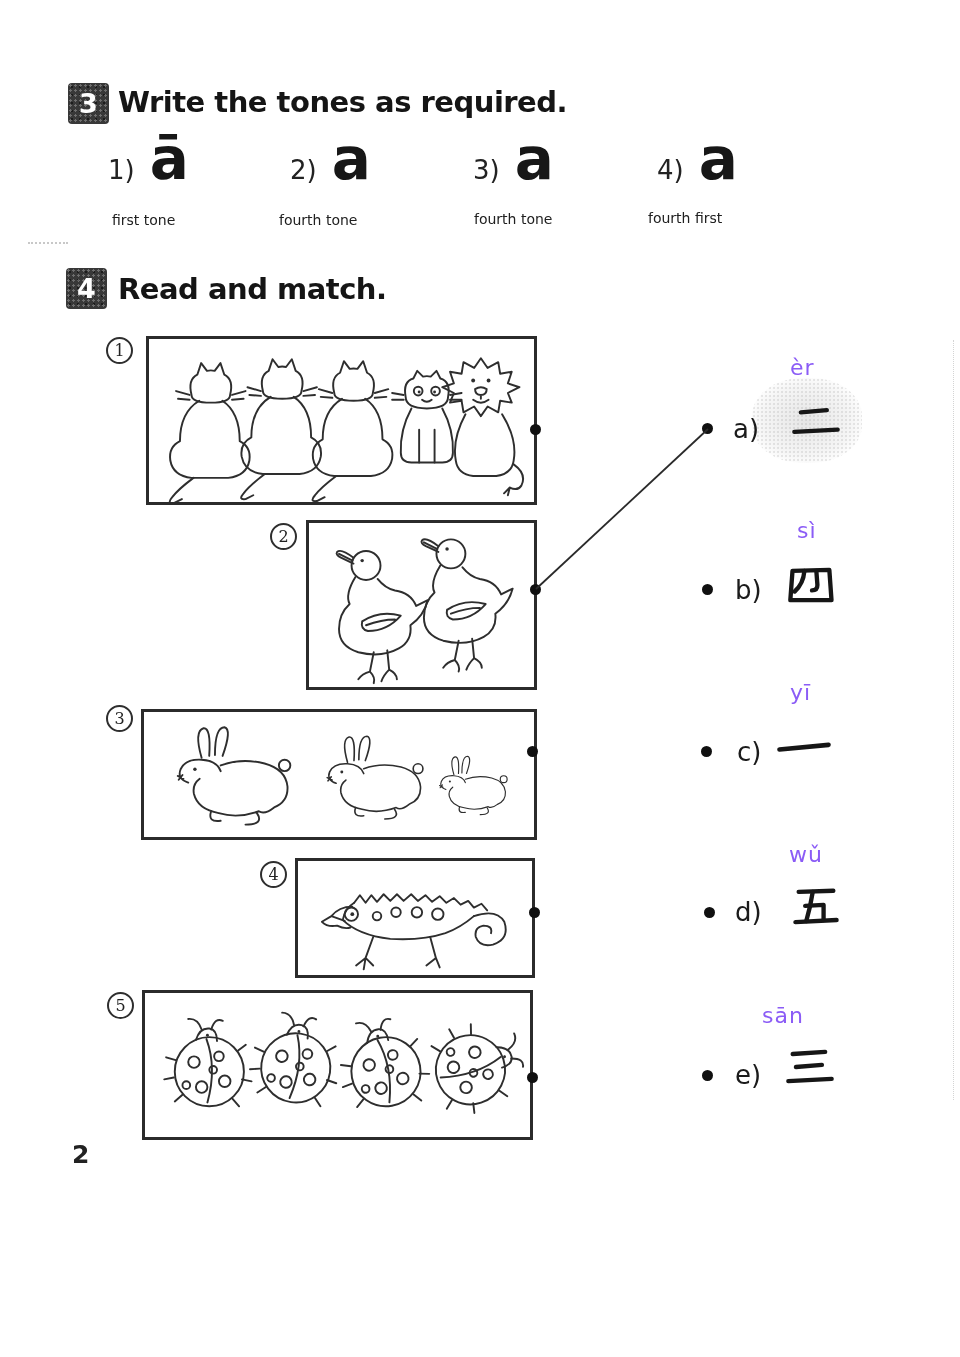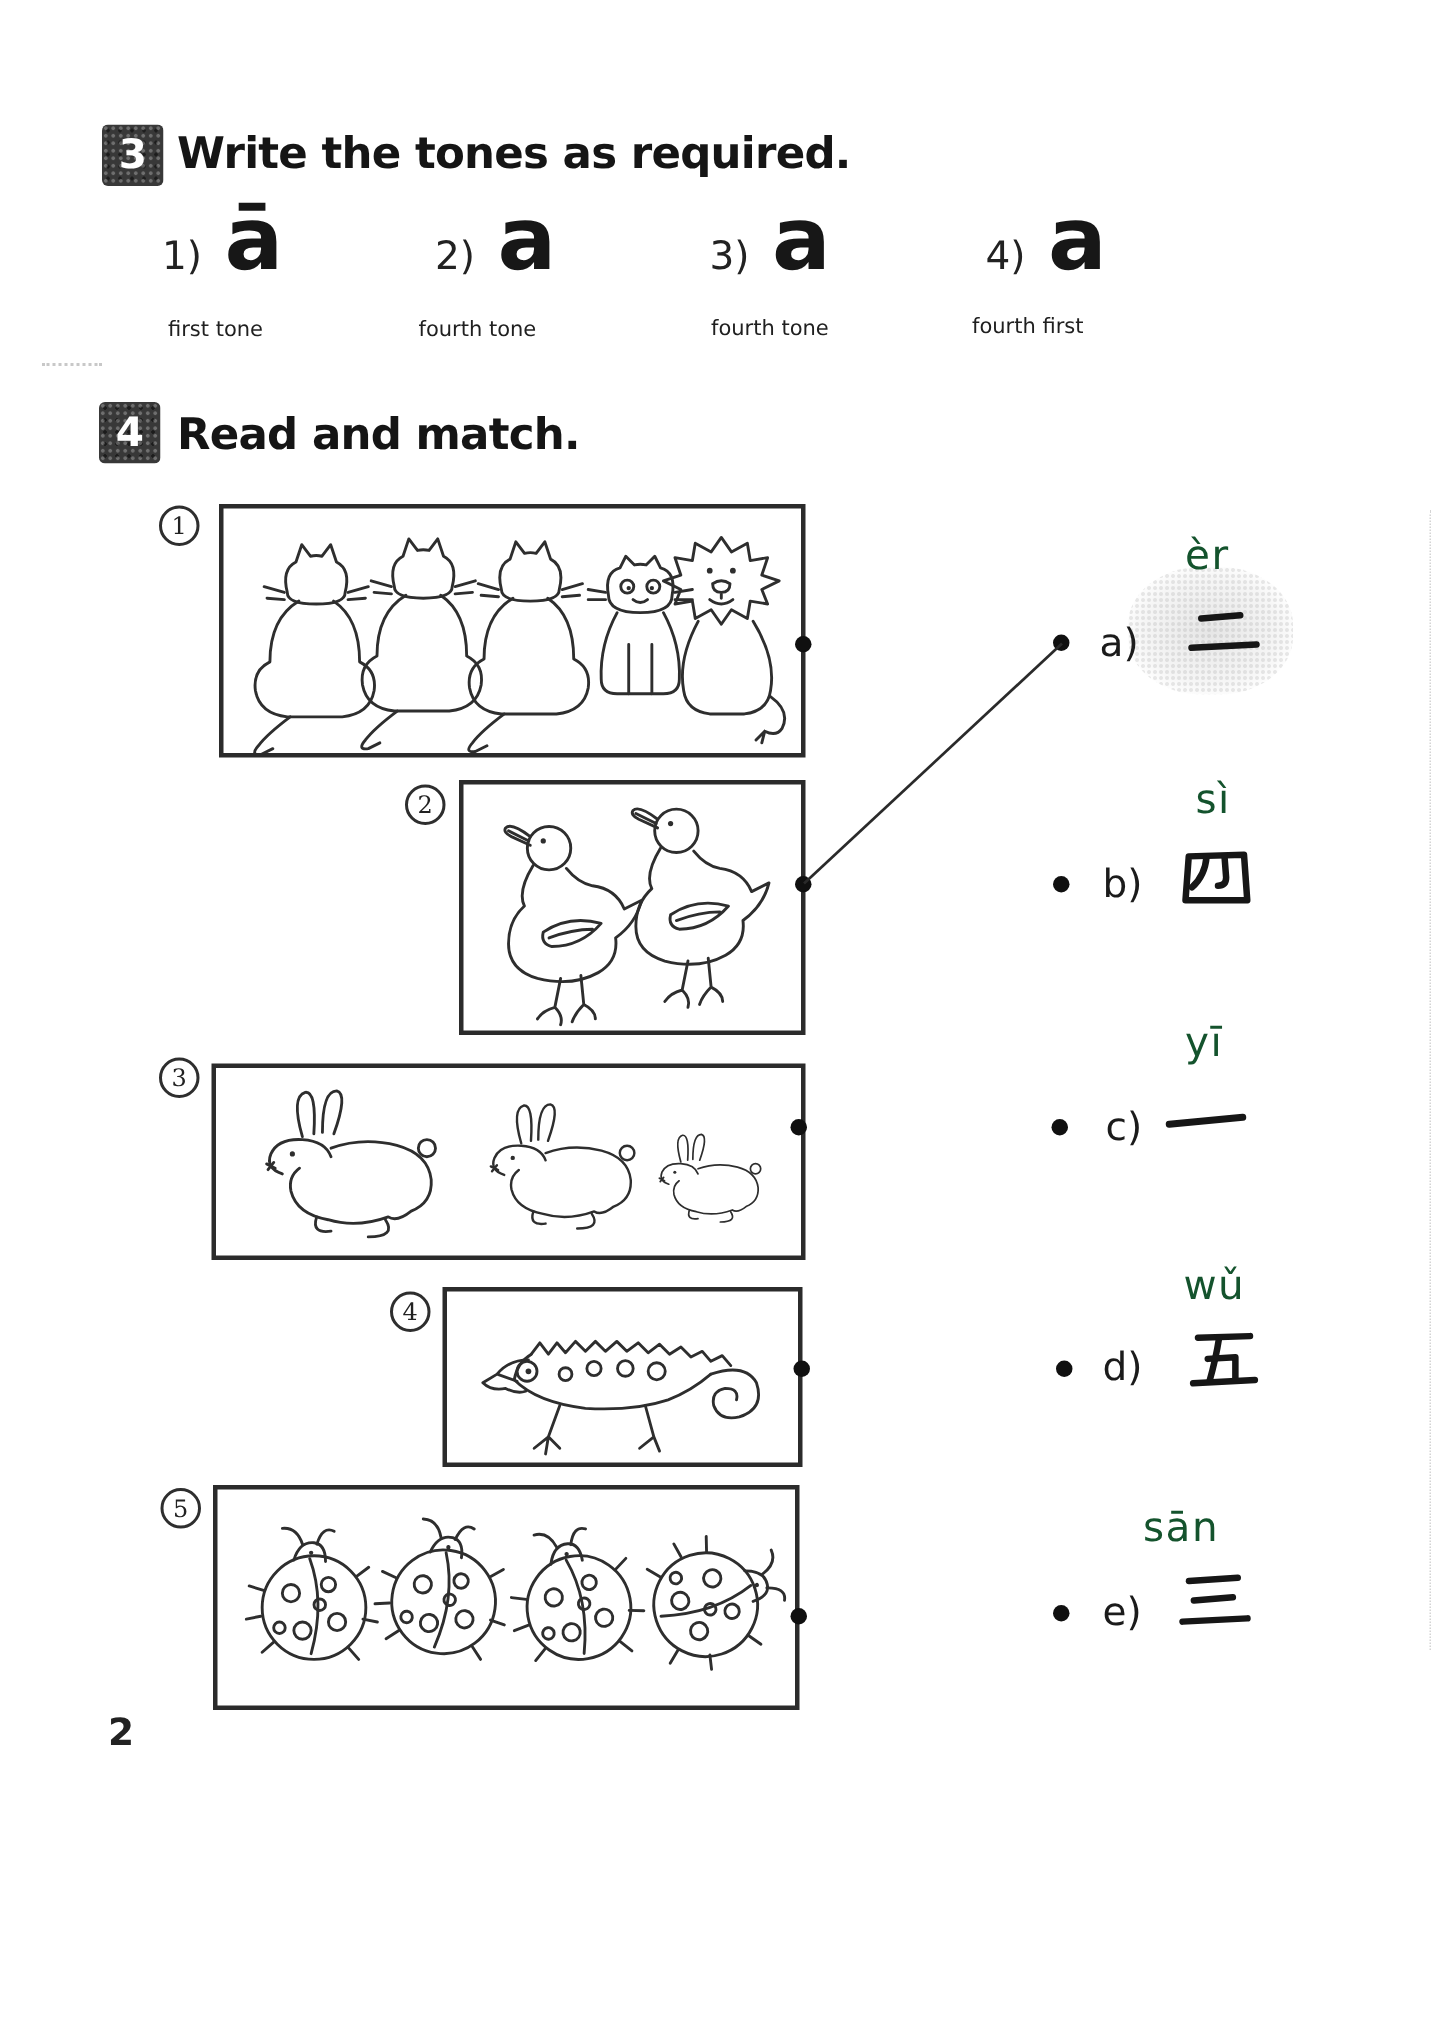--- a/index.html
+++ b/index.html
@@ -28,21 +28,21 @@
   .tone-label{position:absolute;font-size:14px;color:#202020;white-space:nowrap;}
   .pic-box{position:absolute;border:3px solid #2b2b2b;background:#fff;box-sizing:border-box;}
   .pic-box svg{display:block;width:100%;height:100%;}
   .circ{
     position:absolute;width:27px;height:27px;border:2px solid #2e2e2e;border-radius:50%;
     display:flex;align-items:center;justify-content:center;
     font-size:16px;color:#222;box-sizing:border-box;font-family:"DejaVu Serif","Liberation Serif",serif;
   }
   .dot{position:absolute;width:11px;height:11px;border-radius:50%;background:#101010;}
   .opt-letter{position:absolute;font-size:26px;color:#1b1b1b;}
-  .pinyin{position:absolute;font-size:27px;color:#14532d;letter-spacing:1px;white-space:nowrap;}
+  .pinyin{position:absolute;font-size:22px;color:#8b5cf6;letter-spacing:1px;white-space:nowrap;}
   .hanzi{position:absolute;}
   .hanzi path{stroke:#161616;stroke-width:4;fill:none;stroke-linecap:round;stroke-linejoin:round;}
   .smudge{
     position:absolute;border-radius:45%;
     background:
       radial-gradient(rgba(120,120,120,.16) 1px, transparent 1.6px),
       radial-gradient(ellipse at center, rgba(140,140,140,.22), rgba(160,160,160,.10) 58%, transparent 78%);
     background-size:4px 4px,100% 100%;
   }
   .line-overlay{position:absolute;left:0;top:0;pointer-events:none;}

